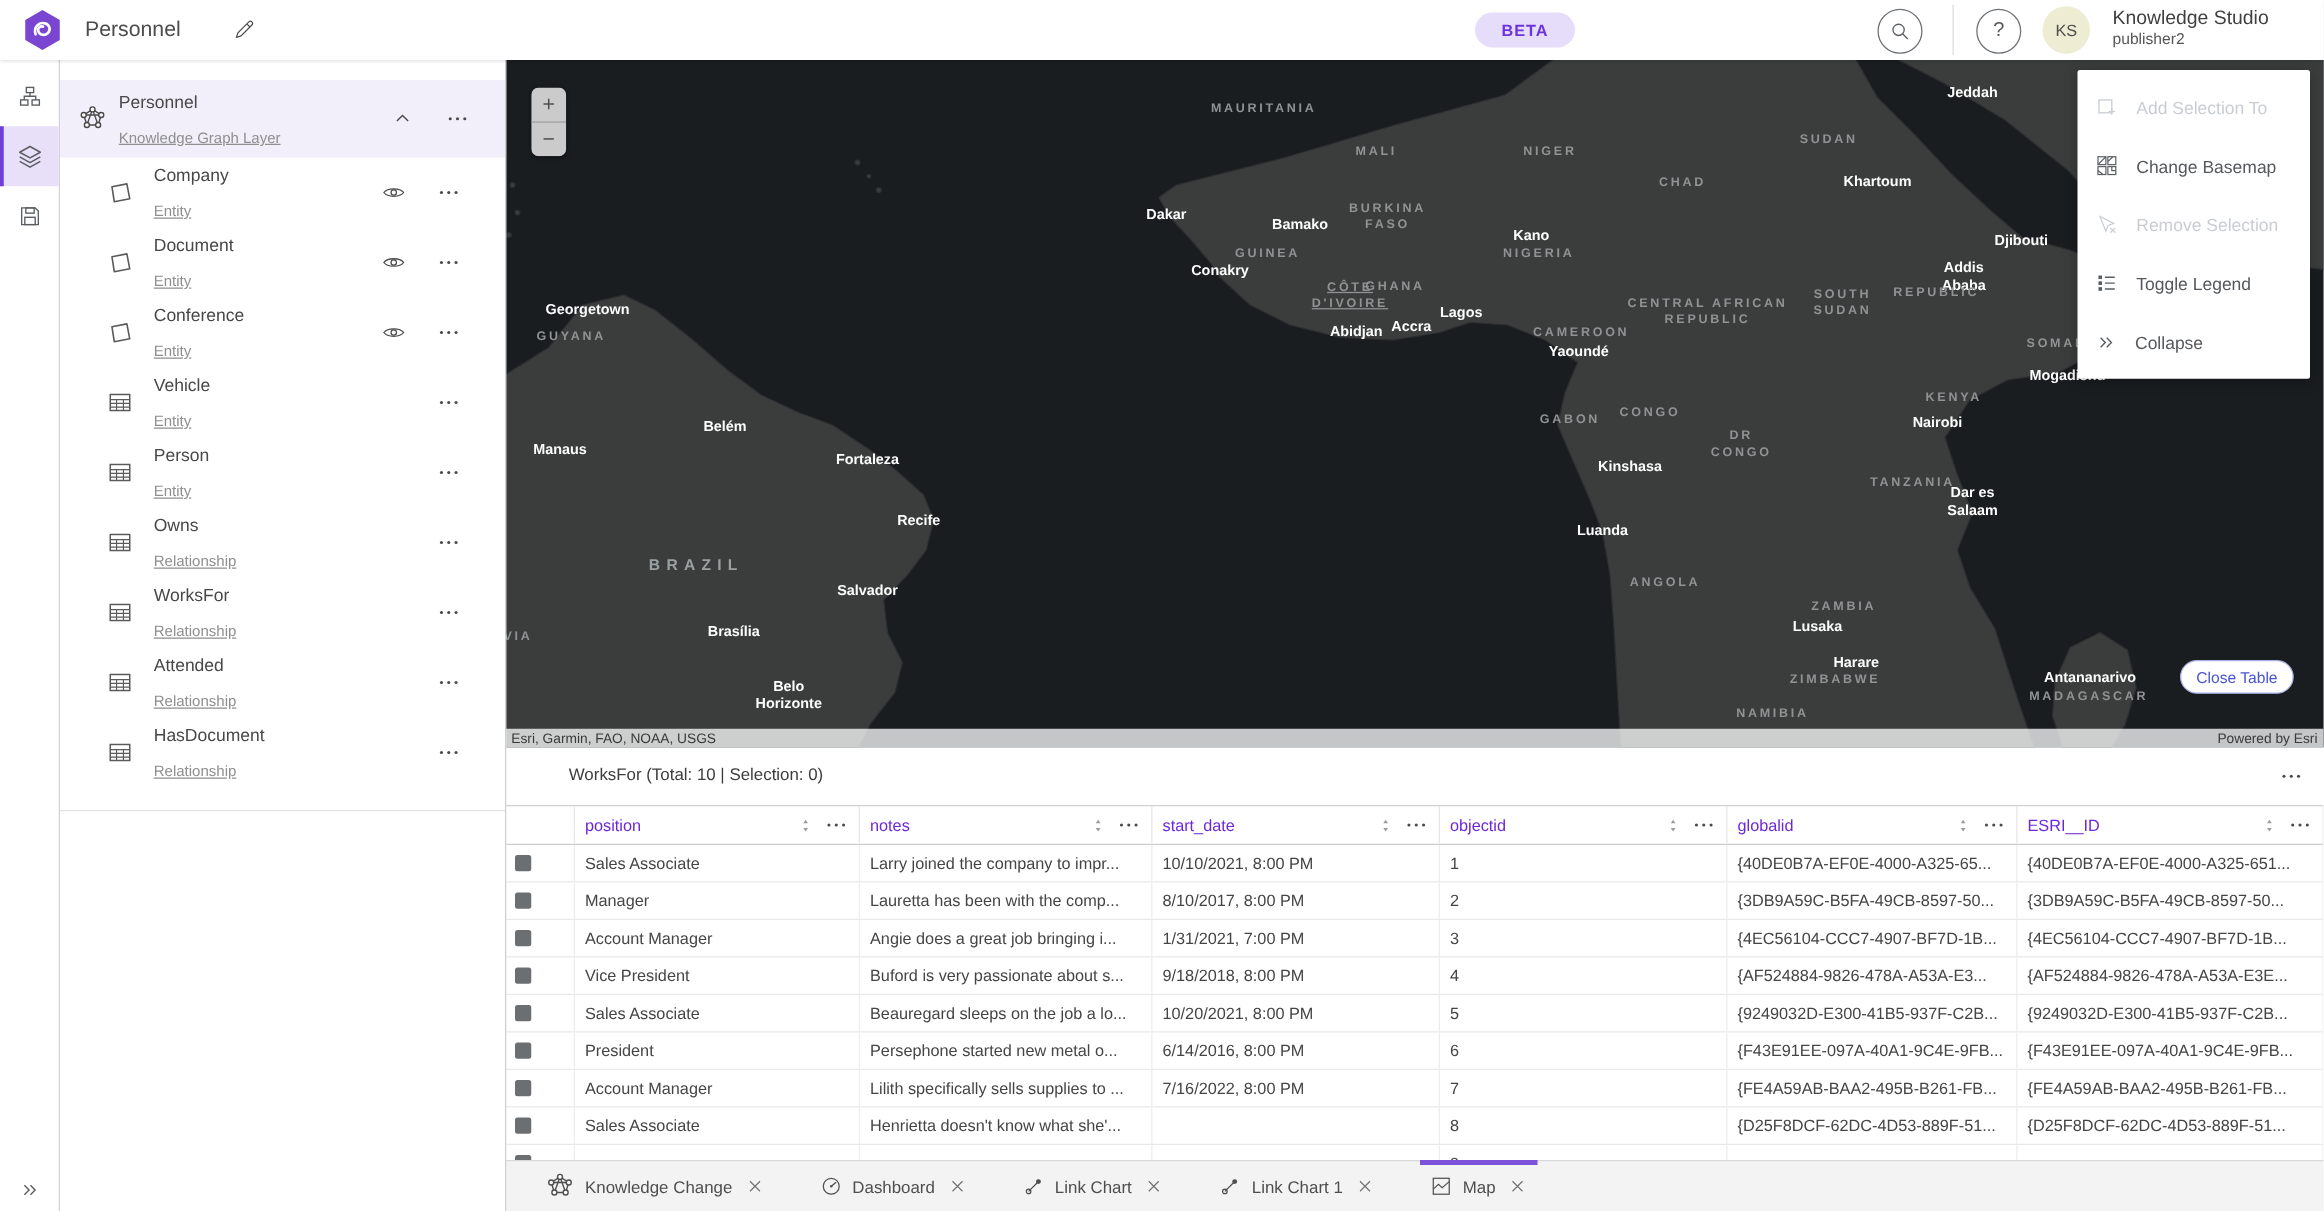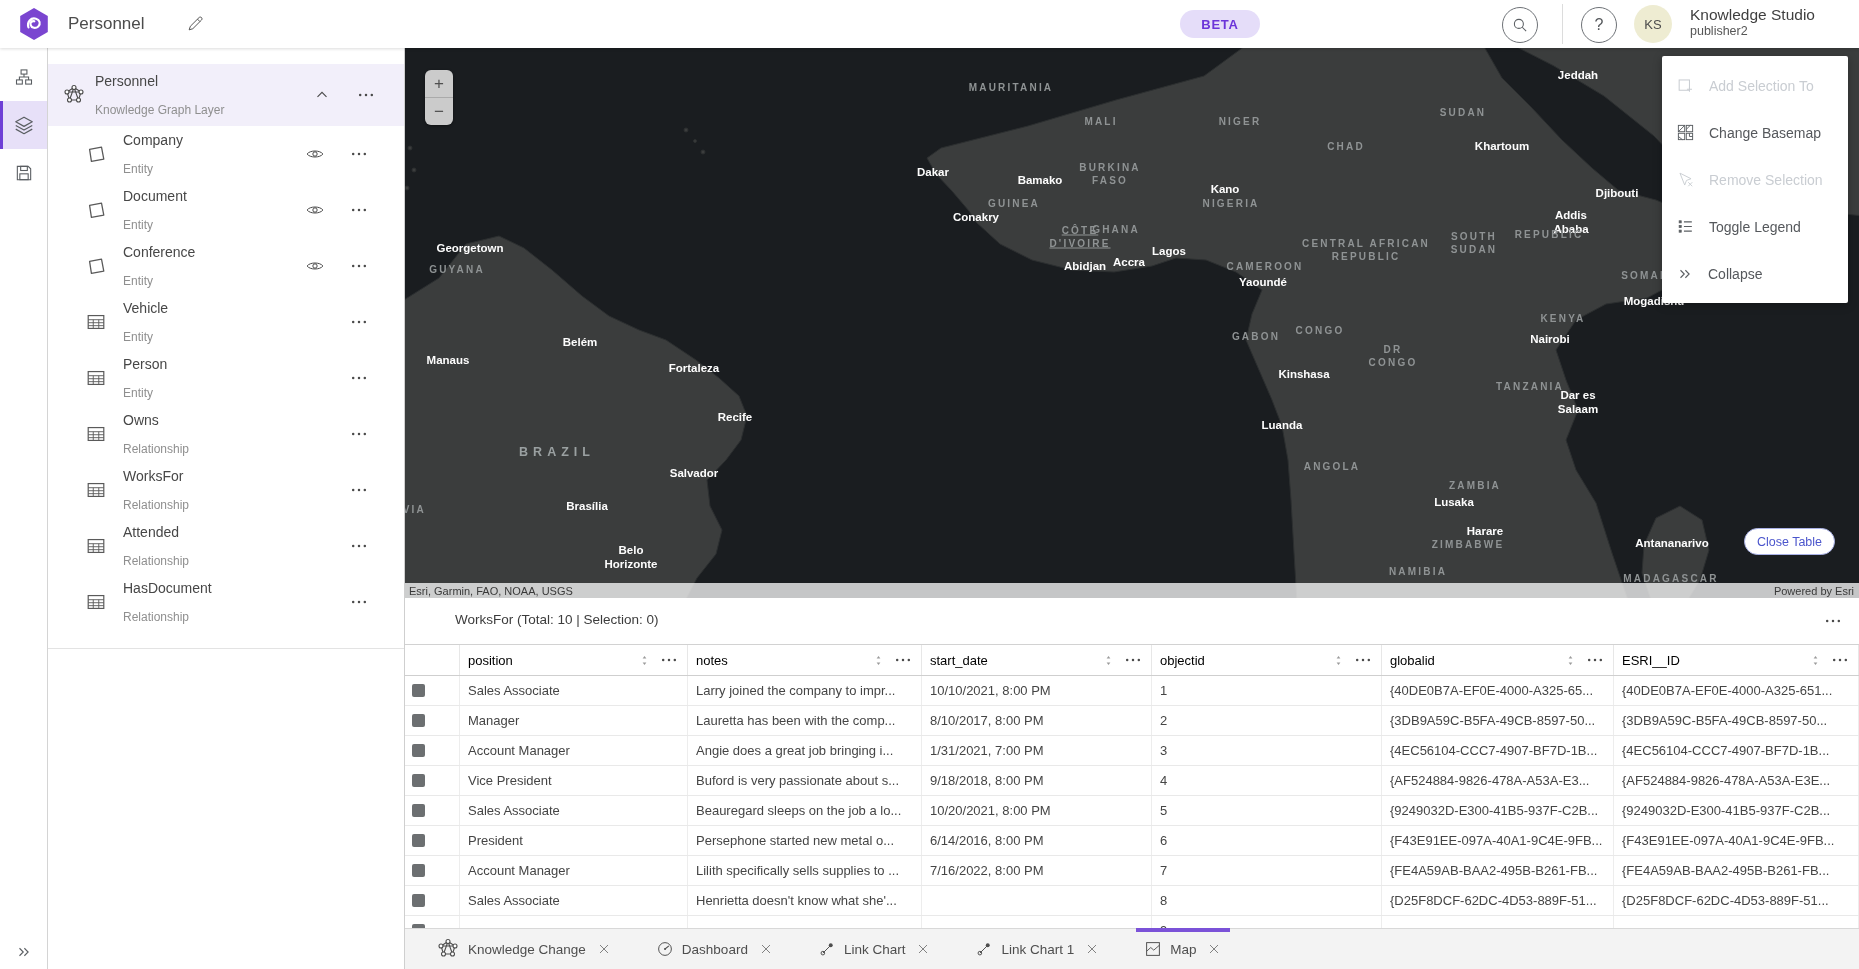--- a/index.html
+++ b/index.html
@@ -38,21 +38,21 @@
 
   
   .panel{position:absolute;left:48px;top:48px;width:356px;bottom:0;background:#fff;border-right:1px solid #cfcfcf;z-index:30;}
   .panel-head{position:relative;height:63px;border-bottom:1px solid #e3e3e3;}
   .panel-title{position:absolute;left:18px;top:26px;font-size:15.5px;color:#373737;}
   .panel-close{position:absolute;right:14px;top:24px;color:#5c5c5c;cursor:pointer;}
   .kg-item{position:relative;margin-top:16px;height:62px;background:#f2effa;display:flex;align-items:center;
         padding:0 16px 0 14px;box-sizing:border-box;cursor:pointer;}
   .kg-item .ic{margin-right:9px;color:#4a4a4a;}
   .itm-name{font-size:14px;color:#474747;}
-  .itm-sub{font-size:12px;color:#8f8f8f;margin-top:14px;}
+  .itm-sub{font-size:12px;color:#8f8f8f;margin-top:14px;text-decoration:underline;}
   .flex1{flex:1;min-width:0;}
   .layer-row{height:56px;display:flex;align-items:center;padding:0 16px 0 37px;box-sizing:border-box;cursor:pointer;}
   .layer-row .ic{margin-right:16px;color:#5a5a5a;}
   .layer-row .eye{width:30px;display:flex;justify-content:center;color:#4a4a4a;cursor:pointer;}
   .layer-row .dots,.kg-item .dots{width:26px;display:flex;justify-content:center;color:#4a4a4a;cursor:pointer;}
   .bm-sep{margin-top:18px;border-top:1px solid #e3e3e3;}
   .bm-item{height:56px;display:flex;align-items:center;padding:0 16px 0 14px;border-bottom:1px solid #e3e3e3;
         box-sizing:border-box;cursor:pointer;}
   .bm-item .ic{margin-right:12px;color:#6a6a6a;}
   .bm-item .itm-name{font-size:14.5px;}
@@ -83,21 +83,21 @@
   .close-table{position:absolute;left:1744px;top:528px;width:91px;height:27px;background:#fff;z-index:20;
         border:1px solid #a9b1e6;border-radius:14px;color:#4b55cc;font-size:12.5px;font-family:inherit;
         display:flex;align-items:center;justify-content:center;cursor:pointer;}
 
   
   .tablewrap{position:absolute;left:404px;top:598px;width:1455px;height:330px;background:#fff;overflow:hidden;}
   .tbl-titlebar{position:relative;height:46px;}
   .tbl-title{position:absolute;left:51px;top:14px;font-size:13.5px;color:#3c3c3c;}
   .tbl-dots{position:absolute;right:16px;top:13px;color:#4a4a4a;cursor:pointer;}
   .thead{display:flex;height:32px;border-top:1px solid #d2d2d2;border-bottom:1px solid #cfcfcf;box-sizing:border-box;}
-  .th{display:flex;align-items:center;padding:0 8px;font-size:13px;color:#000000;border-right:1px solid #e7e7e7;
+  .th{display:flex;align-items:center;padding:0 8px;font-size:13px;color:#6d28d9;border-right:1px solid #e7e7e7;
         box-sizing:border-box;overflow:hidden;}
   .th .lbl{flex:1;overflow:hidden;white-space:nowrap;}
   .th .sort{color:#9b9b9b;margin-right:8px;cursor:pointer;}
   .th .dots{color:#4a4a4a;cursor:pointer;}
   .tbody{overflow:hidden;height:252px;}
   .tr{display:flex;height:30px;border-bottom:1px solid #e9e9e9;box-sizing:border-box;}
   .td{display:flex;align-items:center;padding:0 8px;font-size:13px;color:#454545;border-right:1px solid #ededed;
         box-sizing:border-box;overflow:hidden;white-space:nowrap;}
   .selbox{width:13px;height:13px;border-radius:2px;background:#6c6f71;margin-left:8px;cursor:pointer;}
 
@@ -185,21 +185,21 @@
         <div class="mlab country" style="left: 1159px; top: 271px;">KENYA</div>
         <div class="mlab country" style="left: 852px; top: 289px;">GABON</div>
         <div class="mlab country" style="left: 916px; top: 283px;">CONGO</div>
         <div class="mlab country" style="left: 989px; top: 308px;">DR
 CONGO</div>
         <div class="mlab country" style="left: 1126px; top: 339px;">TANZANIA</div>
         <div class="mlab country" style="left: 928px; top: 419px;">ANGOLA</div>
         <div class="mlab country" style="left: 1071px; top: 438px;">ZAMBIA</div>
         <div class="mlab country" style="left: 1064px; top: 497px;">ZIMBABWE</div>
         <div class="mlab country" style="left: 1014px; top: 524px;">NAMIBIA</div>
-        <div class="mlab country" style="left: 1267px; top: 510px; margin-top: 21px;">MADAGASCAR</div>
+        <div class="mlab country" style="left: 1267px; top: 510px;">MADAGASCAR</div>
         <div class="mlab country" style="left: 53px; top: 222px;">GUYANA</div>
         <div class="mlab country" style="left: -6px; top: 462px;">BOLIVIA</div>
         <div class="mlab region" style="left: 153px; top: 405px;">BRAZIL</div>
       </div>
     <div class="zoomctl">
       <div class="zoombtn in">+</div>
       <div class="zoombtn">−</div>
     </div>
     <div class="attrib">
       <span>Esri, Garmin, FAO, NOAA, USGS</span>

